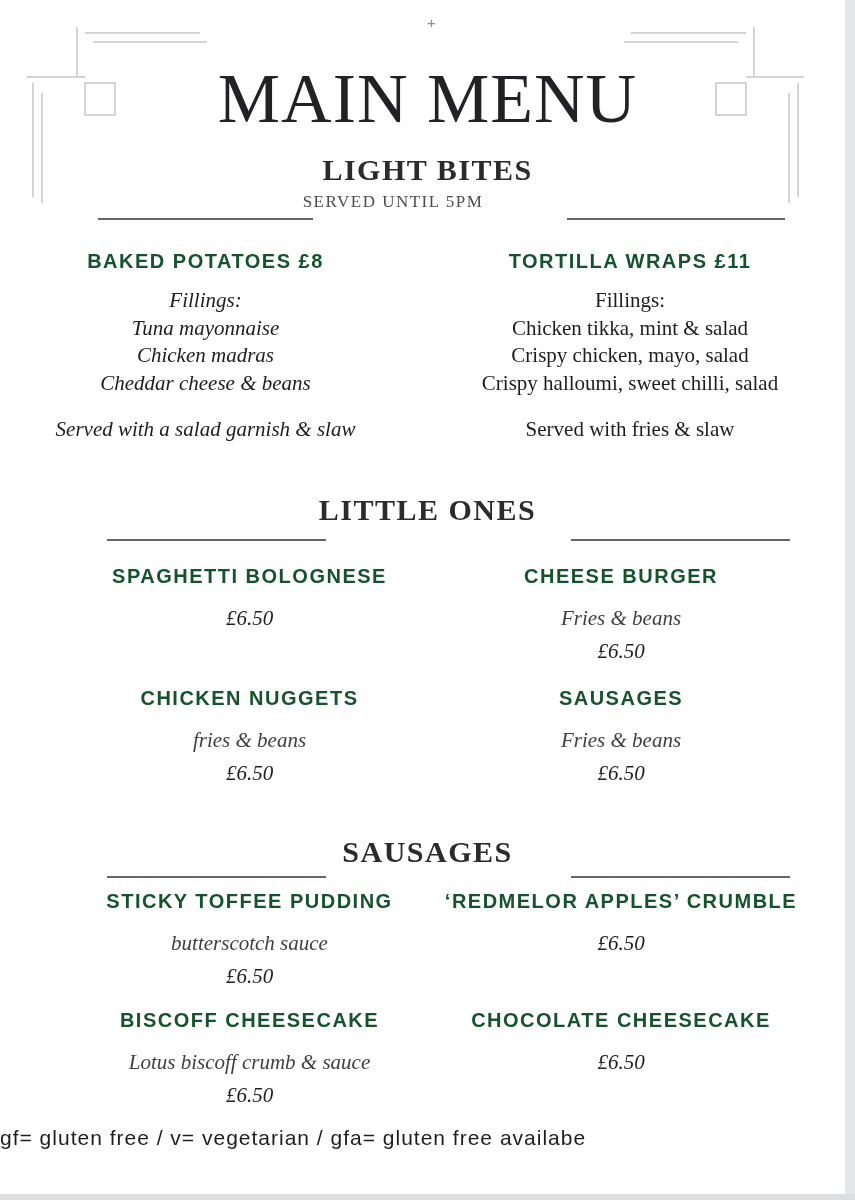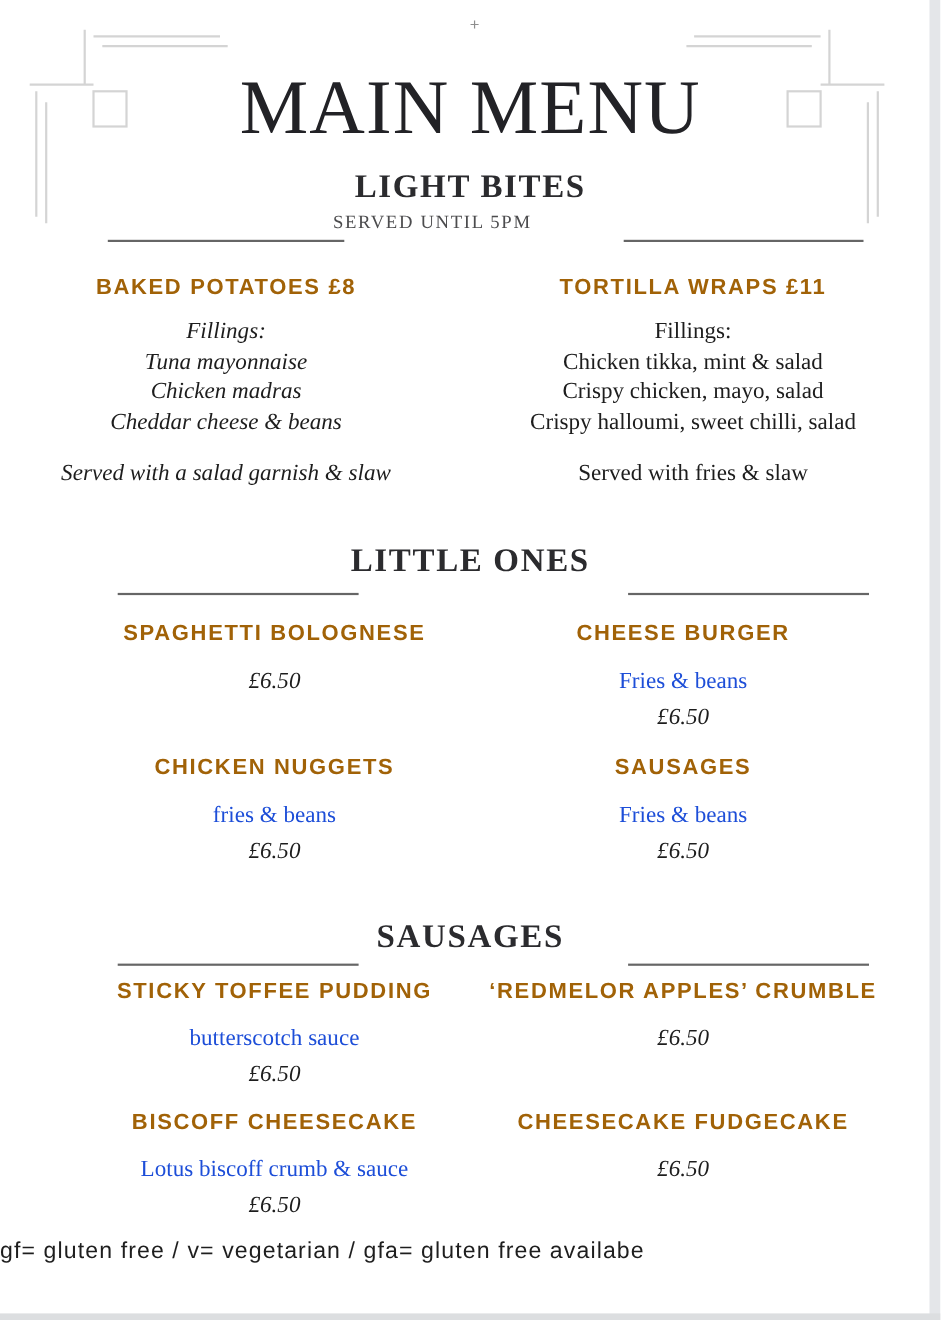--- a/index.html
+++ b/index.html
@@ -35,25 +35,25 @@
 
   
   .cols { position:absolute; left:40px; width:775px; display:grid;
           grid-template-columns:387px 388px; }
   .cell { text-align:center; }
   .lb-left  { padding-right:56px; }
   .lb-right { padding-left:18px; }
   .it-left  { padding-left:32px; }
 
   .item-title { font-family:"Liberation Sans",sans-serif; font-weight:700;
-    font-size:20px; line-height:1; letter-spacing:1.5px; color:#a16207; margin-bottom:16px; }
+    font-size:20px; line-height:1; letter-spacing:1.5px; color:#14532d; margin-bottom:16px; }
   .fill-lines div { font-size:21px; line-height:27.5px; color:#1d1d1d; }
   .italic { font-style:italic; }
   .note { font-size:21px; margin-top:20px; color:#1d1d1d; }
-  .item-desc  { font-size:21px; line-height:33px; color:#1d4ed8; }
+  .item-desc  { font-style:italic; font-size:21px; line-height:33px; color:#404040; }
   .item-price { font-style:italic; font-size:21px; line-height:33px; color:#1d1d1d; }
 
   .footer { position:absolute; top:1125px; left:0; width:855px; 
     font-family:"Liberation Sans",sans-serif; font-size:21px; letter-spacing:1px;
     color:#1e1e1e; line-height:1.2; }
 
   
   .edge-r { position:absolute; right:0; top:0; width:10px; height:1200px; background:#e4e6e9; }
   .edge-b { position:absolute; left:0; bottom:0; width:855px; height:6px; background:#dcdee0; }
 </style>
@@ -162,21 +162,21 @@
     </div>
   </div>
 
   <div class="cols" style="top:1010px">
     <div class="cell it-left">
       <h3 class="item-title">BISCOFF CHEESECAKE</h3>
       <div class="item-desc">Lotus biscoff crumb &amp; sauce</div>
       <div class="item-price">£6.50</div>
     </div>
     <div class="cell">
-      <h3 class="item-title">CHEESECAKE FUDGECAKE</h3>
+      <h3 class="item-title">CHOCOLATE CHEESECAKE</h3>
       <div class="item-price">£6.50</div>
     </div>
   </div>
 
   <div class="footer">gf= gluten free / v= vegetarian / gfa= gluten free availabe</div>
 
   <div class="edge-r"></div>
   <div class="edge-b"></div>
 </div>
 

